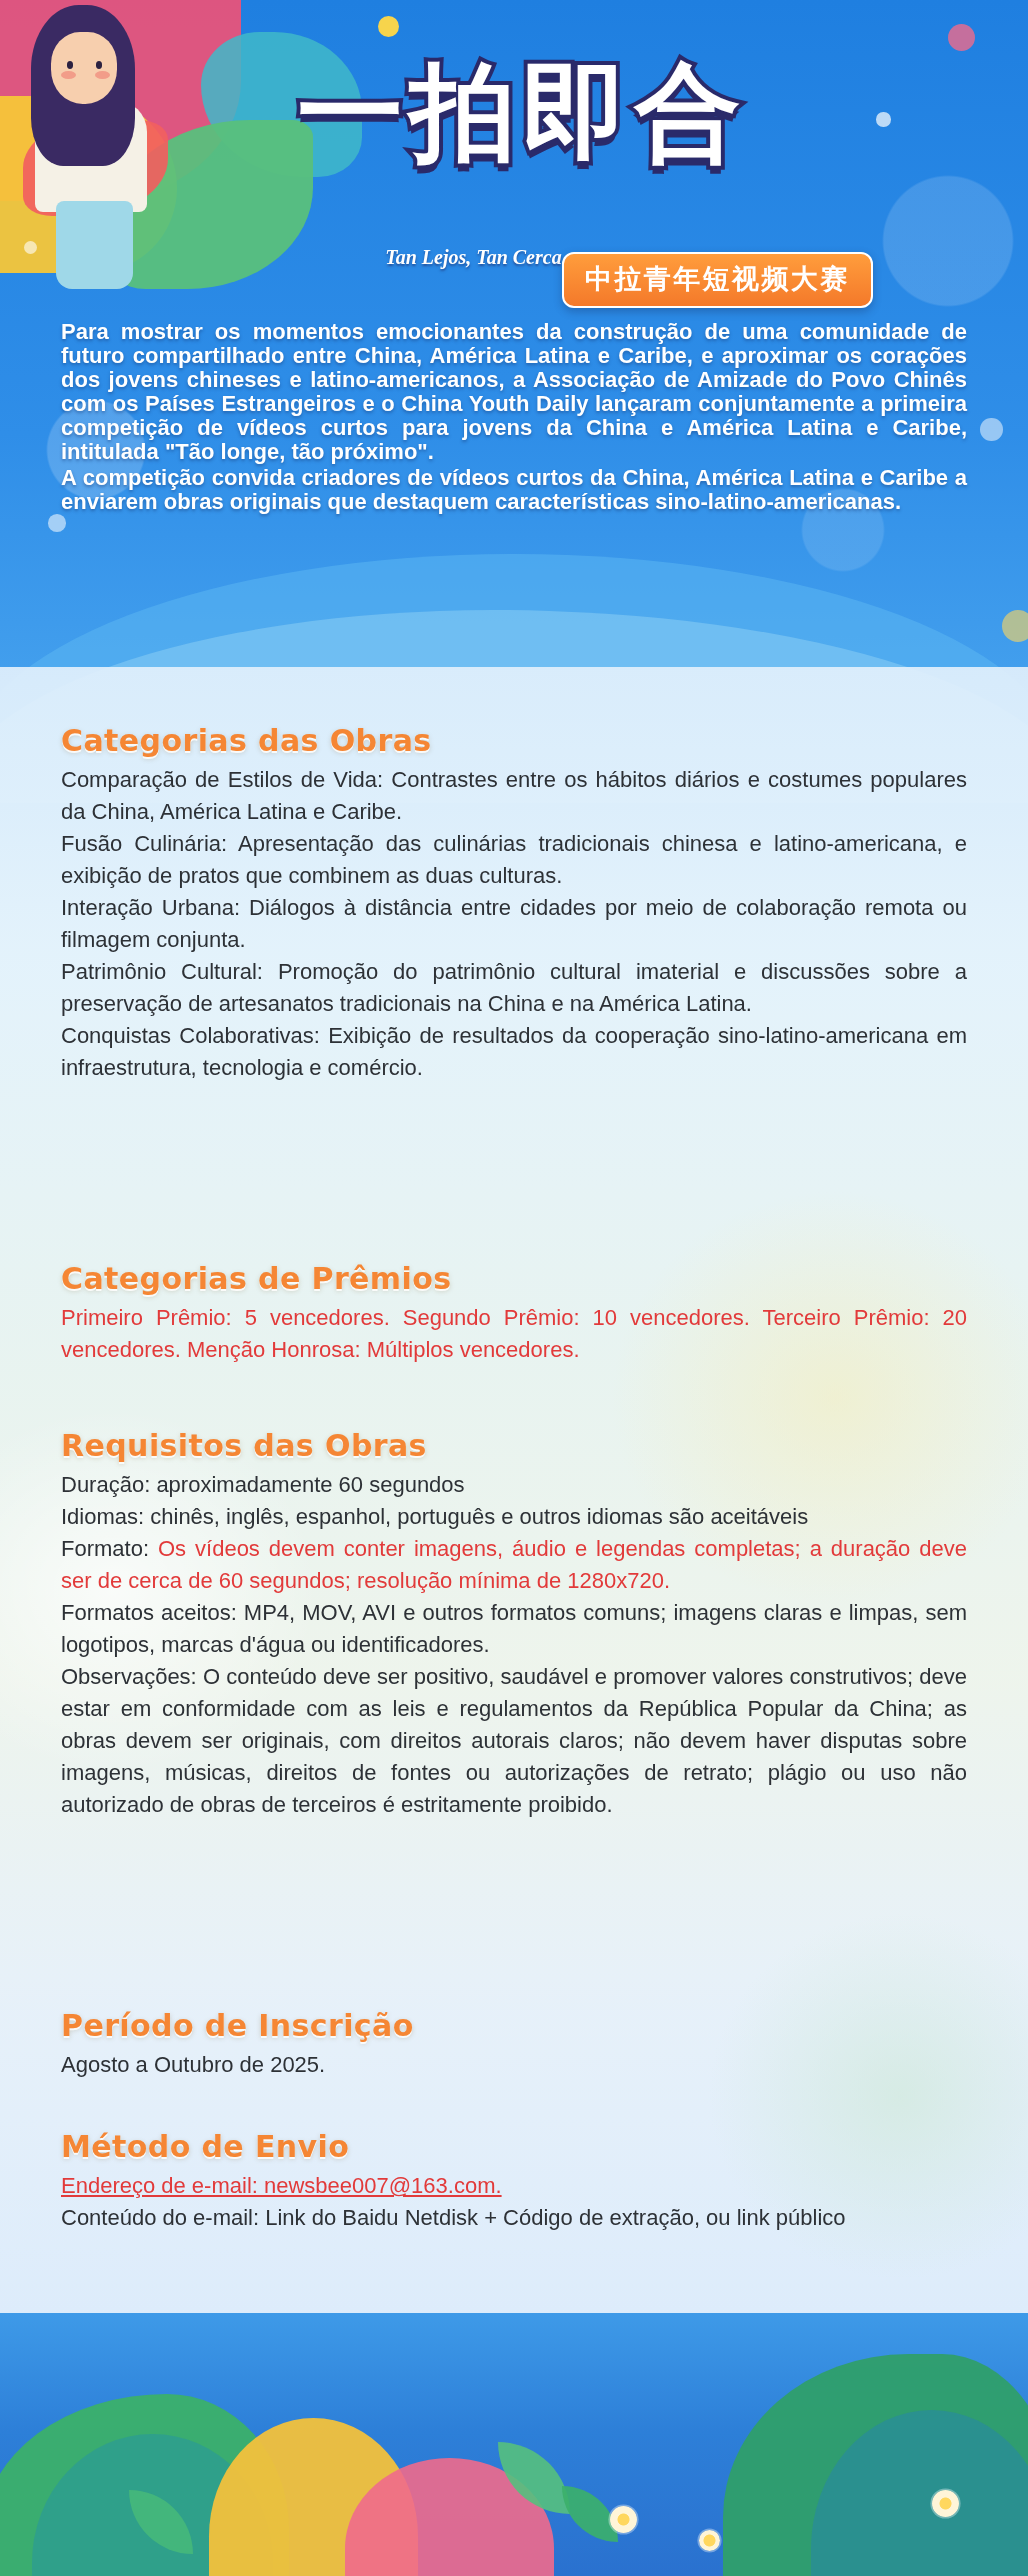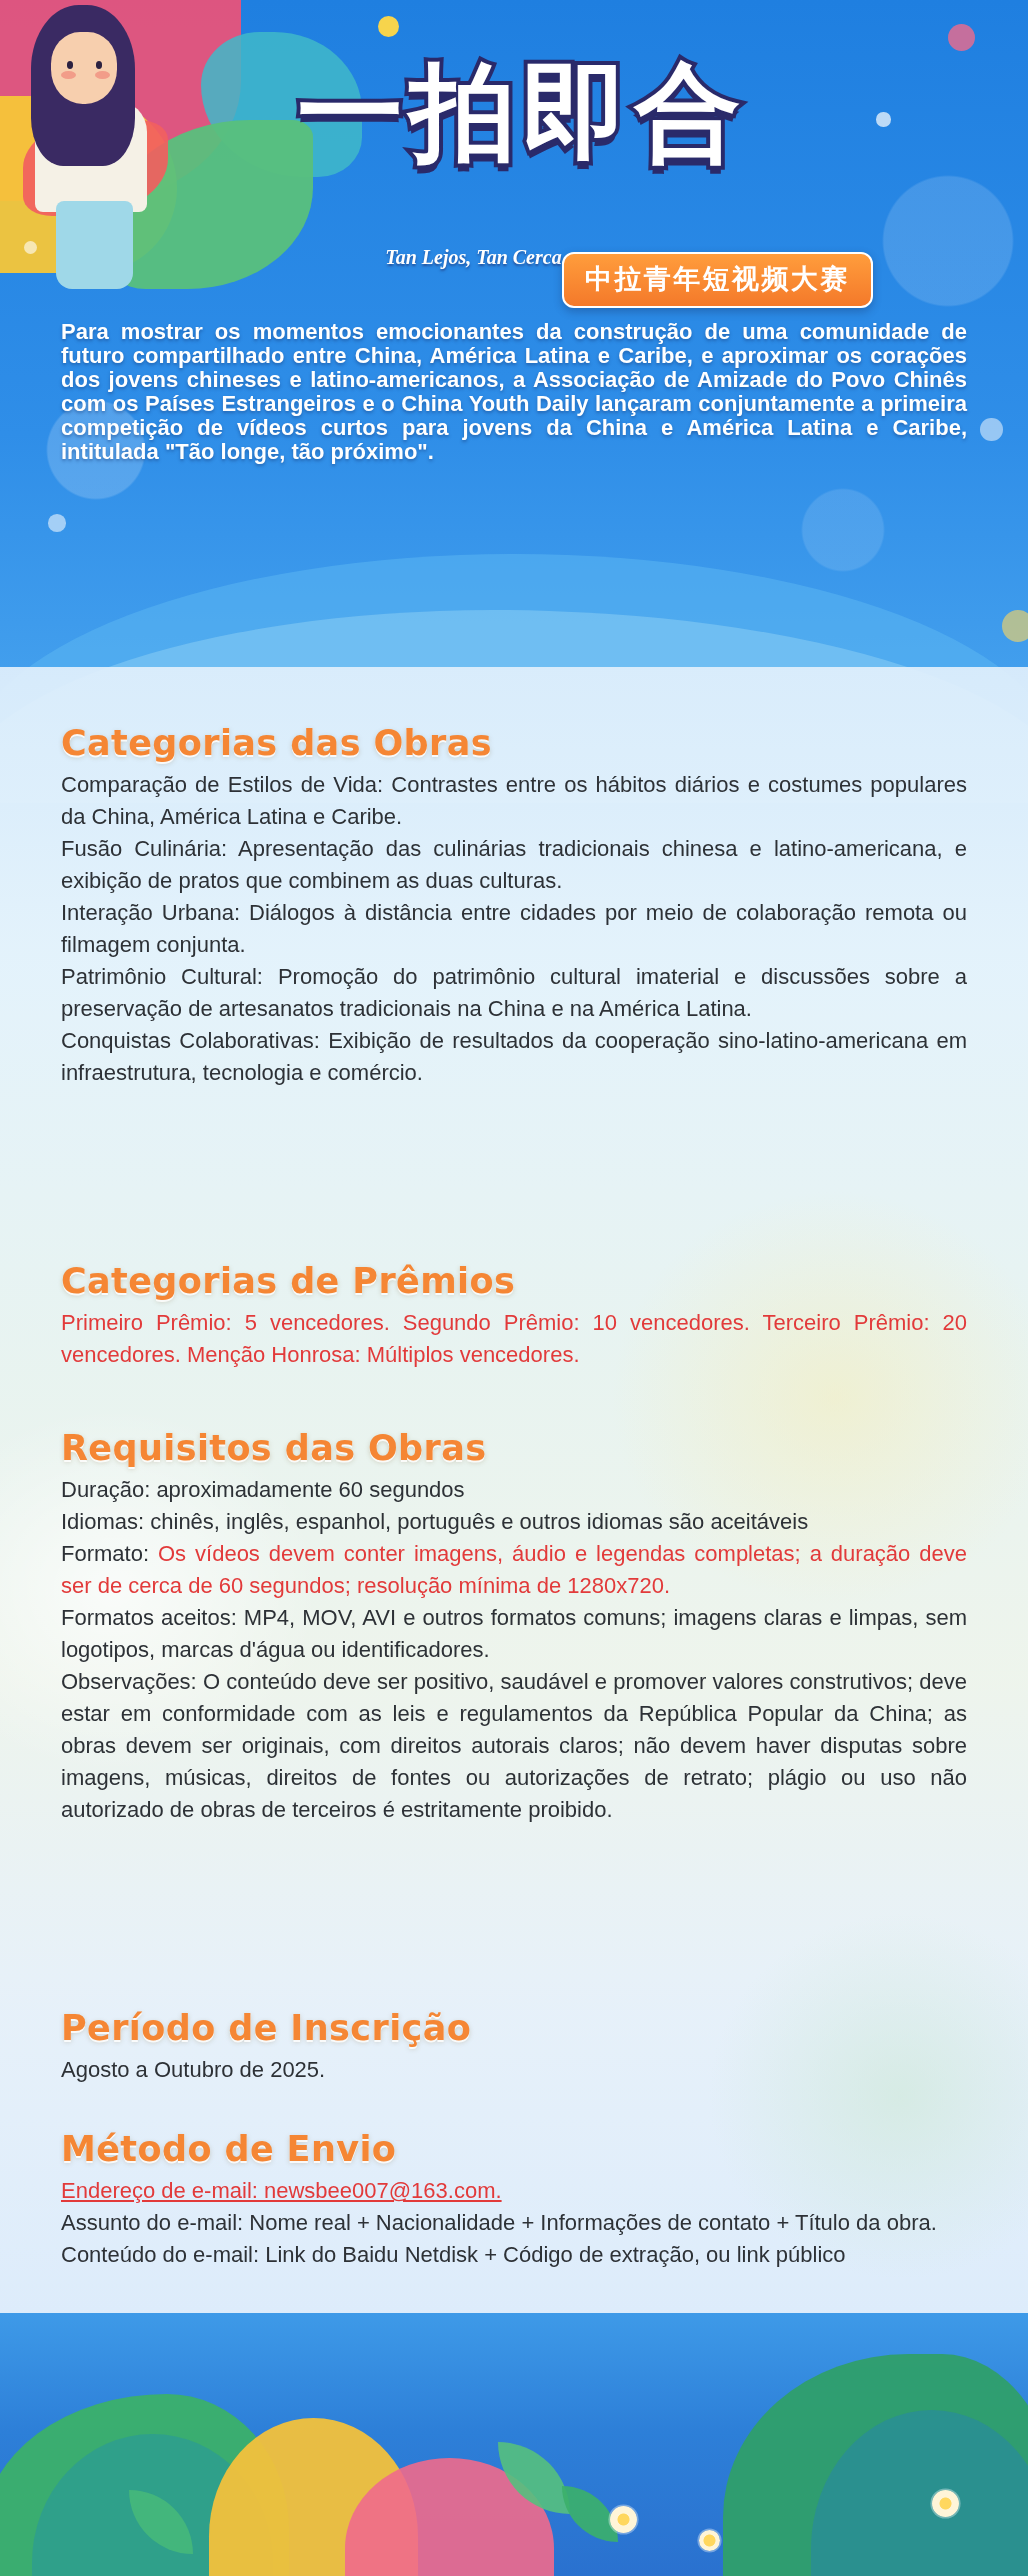--- a/index.html
+++ b/index.html
@@ -227,21 +227,21 @@
     text-shadow: 0 1.6px 3.2px rgba(20,50,110,.45);
   }
   .intro p { margin: 0 0 1.6px 0; }
   .intro p.last { margin-bottom: 0; }
 
   
   .section { position: absolute; width: 906px; left: 61px; }
   .sec-head {
     font-family: "DejaVu Sans", sans-serif;
     font-weight: bold;
-    font-size: 35px;
+    font-size: 30px;
     color: #f58634;
     letter-spacing: 0.4px;
     margin: 0 0 6.4px 0;
     text-shadow: 0 1.6px 0 rgba(255,255,255,.85), 0 2.4px 4.8px rgba(120,90,40,.25);
   }
   .sec-body {
     font-size: 22px;
     line-height: 32px;
     color: #2d3136;
     text-align: justify;
@@ -289,20 +289,21 @@
   <div class="dot" style="left:1002px;top:610px;width:32px;height:32px;background:#ffd75e;opacity:.6;"></div>
 
   <div class="title-wrap">
     <div class="cn-title">一拍即合</div>
     <div class="sub-tagline">Tan Lejos, Tan Cerca</div>
     <div class="cn-banner">中拉青年短视频大赛</div>
   </div>
 
   <div class="intro">
     <p>Para mostrar os momentos emocionantes da construção de uma comunidade de futuro compartilhado entre China, América Latina e Caribe, e aproximar os corações dos jovens chineses e latino-americanos, a Associação de Amizade do Povo Chinês com os Países Estrangeiros e o China Youth Daily lançaram conjuntamente a primeira competição de vídeos curtos para jovens da China e América Latina e Caribe, intitulada "Tão longe, tão próximo".</p>
+    <p>A competição convida criadores de vídeos curtos da China, América Latina e Caribe a enviarem obras originais que destaquem características sino-latino-americanas.</p>
   </div>
 
   <div class="section" style="top:723px;">
     <h2 class="sec-head">Categorias das Obras</h2>
     <div class="sec-body">
       <p>Comparação de Estilos de Vida: Contrastes entre os hábitos diários e costumes populares da China, América Latina e Caribe.</p>
       <p>Fusão Culinária: Apresentação das culinárias tradicionais chinesa e latino-americana, e exibição de pratos que combinem as duas culturas.</p>
       <p>Interação Urbana: Diálogos à distância entre cidades por meio de colaboração remota ou filmagem conjunta.</p>
       <p>Patrimônio Cultural: Promoção do patrimônio cultural imaterial e discussões sobre a preservação de artesanatos tradicionais na China e na América Latina.</p>
       <p>Conquistas Colaborativas: Exibição de resultados da cooperação sino-latino-americana em infraestrutura, tecnologia e comércio.</p>
@@ -331,21 +332,20 @@
     <h2 class="sec-head">Período de Inscrição</h2>
     <div class="sec-body">
       <p>Agosto a Outubro de 2025.</p>
     </div>
   </div>
 
   <div class="section" style="top:2129px;">
     <h2 class="sec-head">Método de Envio</h2>
     <div class="sec-body">
       <p class="accent-red-underline">Endereço de e-mail: newsbee007@163.com.</p>
-      <p>Assunto do e-mail: Nome real + Nacionalidade + Informações de contato + Título da obra.</p>
       <p>Conteúdo do e-mail: Link do Baidu Netdisk + Código de extração, ou link público</p>
     </div>
   </div>
 
   <div class="bg-layer bottom-band"></div>
   <div class="bg-layer bb-green-right"></div>
   <div class="bg-layer bb-teal-right"></div>
   <div class="bg-layer bb-green-left"></div>
   <div class="bg-layer bb-teal-left"></div>
   <div class="bg-layer bb-yellow"></div>

